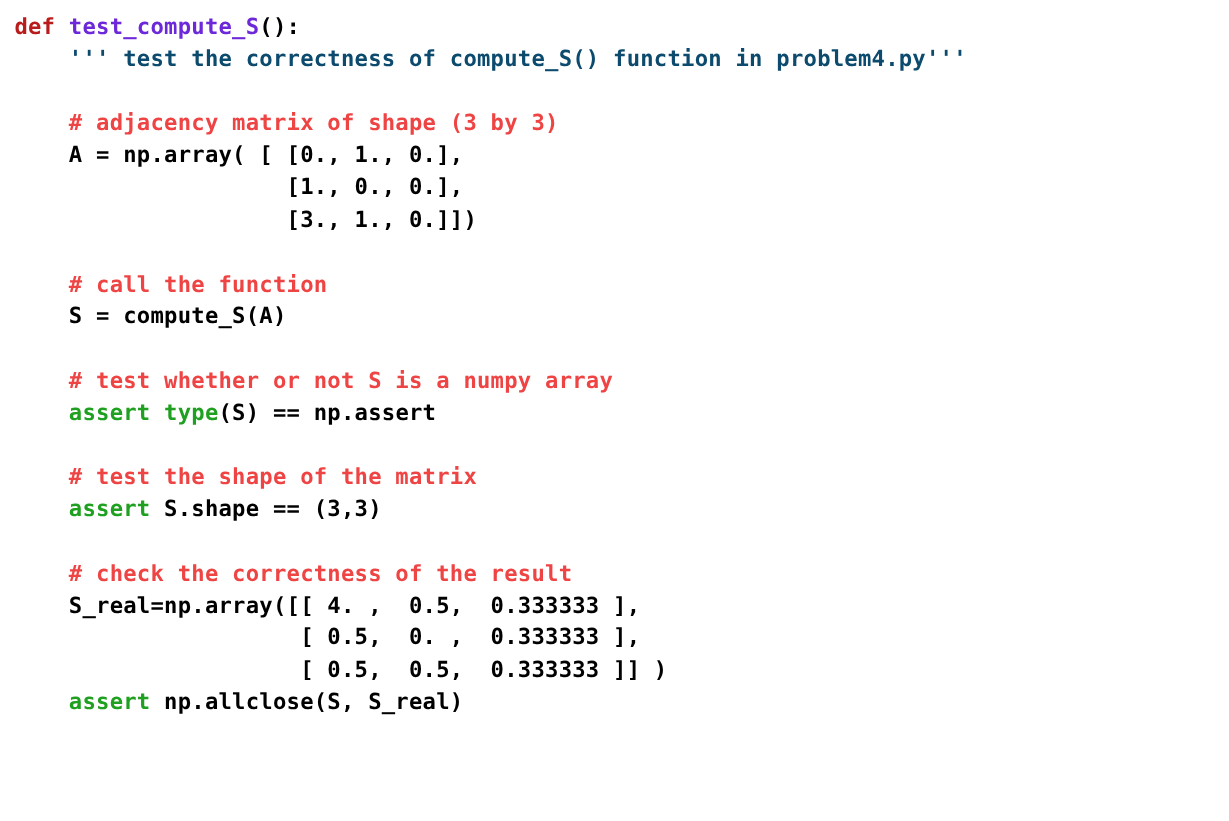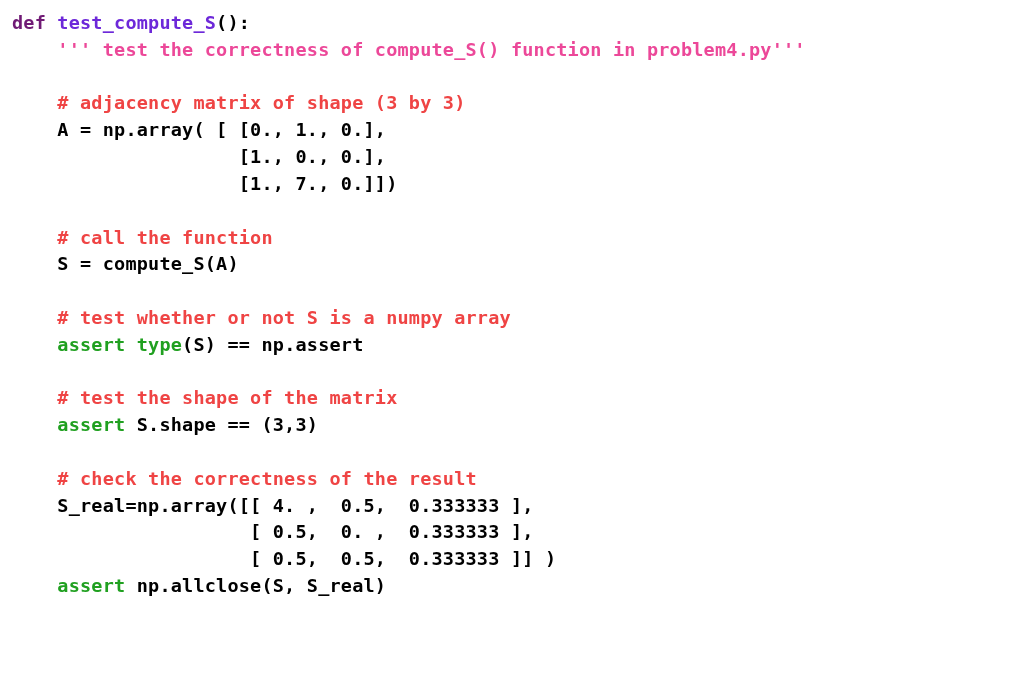--- a/index.html
+++ b/index.html
@@ -14,37 +14,37 @@
     margin: 0;
     padding: 10px 12px;
     font-family: Menlo, Consolas, "DejaVu Sans Mono", monospace;
     font-size: 18.5px;
     line-height: 1.45;
     white-space: pre;
     color: #000000;
     font-weight: 600;
     letter-spacing: 0.2px;
   }
-  .kw-def   { color: #701a75; margin-top: 48px; } 
+  .kw-def   { color: #b91c1c; margin-top: 48px; } 
   .kw-green { color: #20a020; } 
   .fn-name  { color: #6d28d9; } 
-  .docstr   { color: #ec4899; } 
+  .docstr   { color: #0c4a6e; } 
   .comment  { color: #ef4444; } 
   .plain    { color: #000000; }
 </style>
 </head>
 <body>
 
 <pre class="code"><span class="kw-def">def</span> <span class="fn-name">test_compute_S</span><span class="plain">():</span>
     <span class="docstr">''' test the correctness of compute_S() function in problem4.py'''</span>
 
     <span class="comment"># adjacency matrix of shape (3 by 3)</span>
     <span class="plain">A = np.array( [ [0., 1., 0.],</span>
     <span class="plain">                [1., 0., 0.],</span>
-    <span class="plain">                [1., 7., 0.]])</span>
+    <span class="plain">                [3., 1., 0.]])</span>
 
     <span class="comment"># call the function</span>
     <span class="plain">S = compute_S(A)</span>
 
     <span class="comment"># test whether or not S is a numpy array</span>
     <span class="kw-green">assert</span> <span class="kw-green">type</span><span class="plain">(S) == np.assert</span>
 
     <span class="comment"># test the shape of the matrix</span>
     <span class="kw-green">assert</span><span class="plain"> S.shape == (3,3)</span>
 

